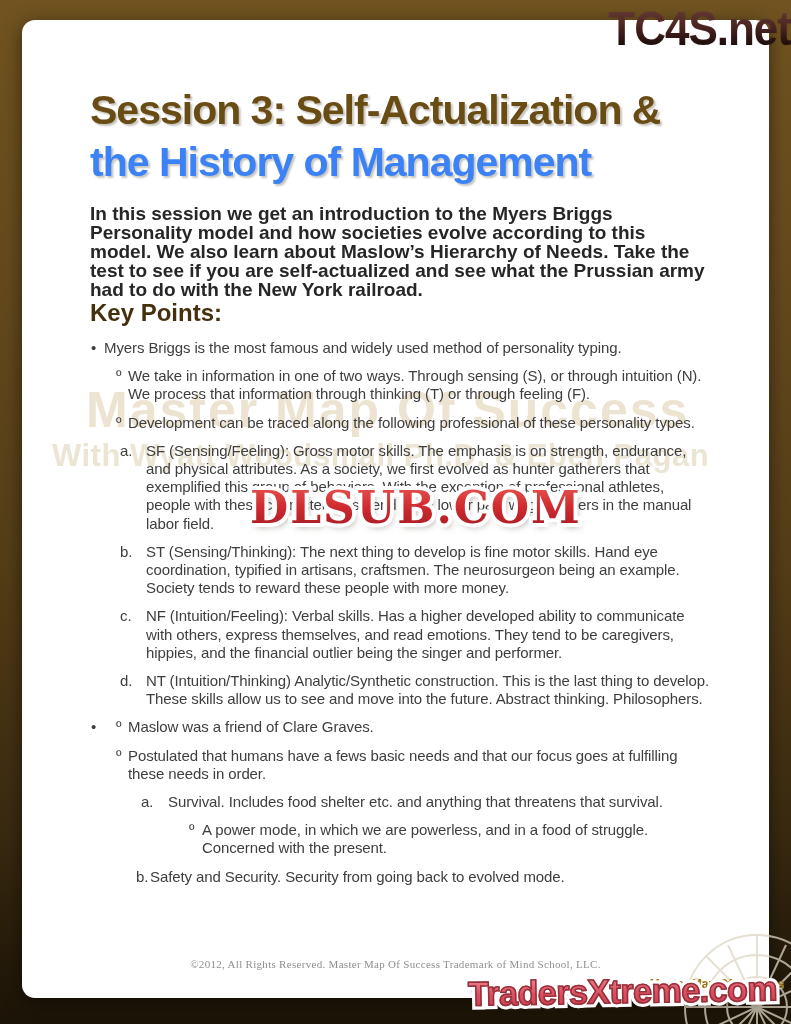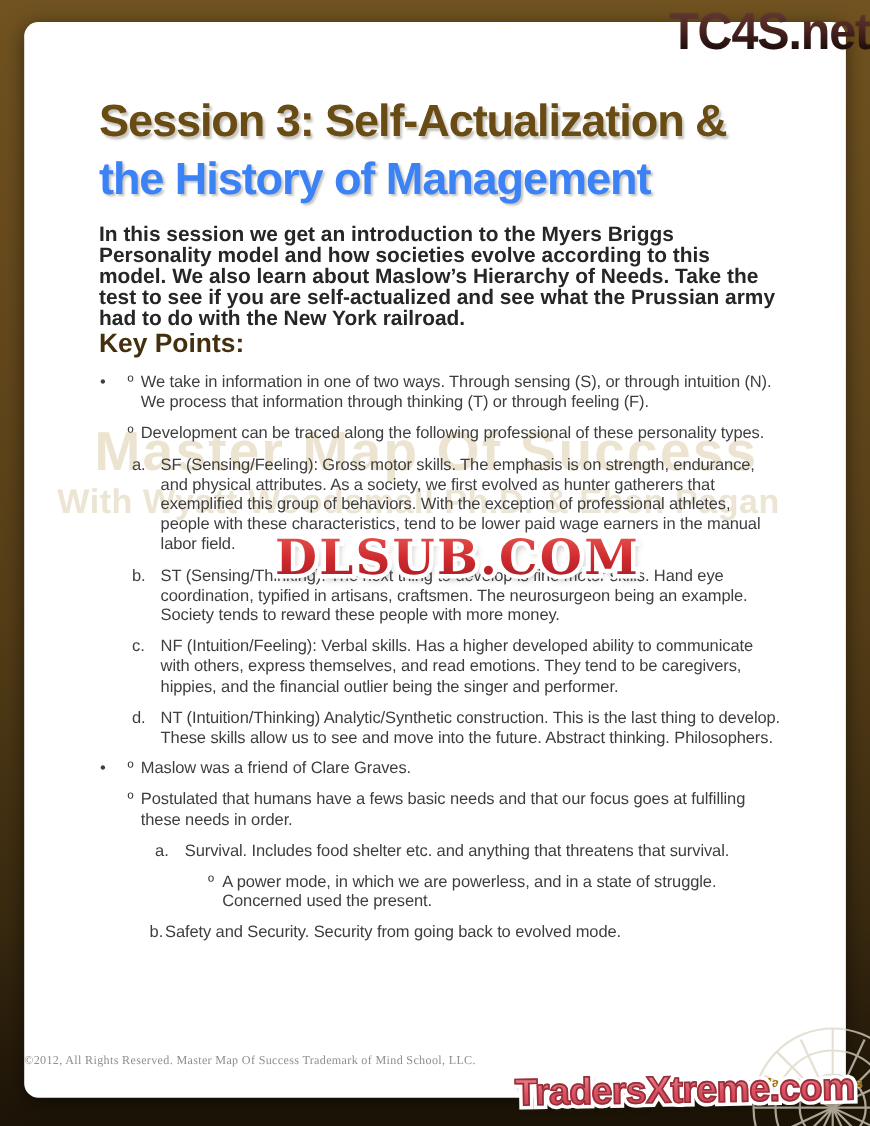--- a/index.html
+++ b/index.html
@@ -48,21 +48,21 @@
               font-family:"DejaVu Serif", serif; font-weight:bold; font-size:44px;
               letter-spacing:2px; white-space:nowrap; }
   .wm-dlsub .stroke { position:absolute; left:0; top:0;
               -webkit-text-stroke:8px #ffffff; color:#fff;
               text-shadow:3px 4px 6px rgba(110,100,90,.55); }
   .wm-dlsub .fill { position:relative; color:#c5252c;
               background:linear-gradient(180deg,#ea5a52 0%,#cf2a30 50%,#9f1a21 100%);
               -webkit-background-clip:text; background-clip:text; -webkit-text-fill-color:transparent; }
 
   
-  .footer { position:absolute; left:0; right:0; bottom:28px; 
+  .footer { position:absolute; left:0; right:0; bottom:28px; text-align:center;
             font-family:"Liberation Serif", serif; font-size:11px; color:#8f8f8f; letter-spacing:.3px; }
 
   
   .wm-tc4s { position:absolute; top:4px; right:0px; z-index:10;
              font-weight:bold; font-size:44px; letter-spacing:-1px; transform:scaleY(1.08);
              color:#2b1310;
              background:linear-gradient(180deg,#8a524a 0%,#5e2f2a 45%,#180a08 88%);
              -webkit-background-clip:text; background-clip:text; -webkit-text-fill-color:transparent;
              text-shadow:0 0 1px rgba(0,0,0,.2); white-space:nowrap; }
 
@@ -99,20 +99,21 @@
       <span class="t2">the History of Management</span>
     </h1>
 
     <p class="intro">In this session we get an introduction to the Myers Briggs Personality model and how societies evolve according to this model. We also learn about Maslow’s Hierarchy of Needs. Take the test to see if you are self-actualized and see what the Prussian army had to do with the New York railroad.</p>
 
     <h2 class="key-points">Key Points:</h2>
 
     <div class="outline">
       <div class="item lvl1">
         <span class="b">•</span>
+        <span>Myers Briggs is the most famous and widely used method of personality typing.</span>
       </div>
       <div class="item lvl2">
         <span class="b">º</span>
         <span>We take in information in one of two ways. Through sensing (S), or through intuition (N). We process that information through thinking (T) or through feeling (F).</span>
       </div>
       <div class="item lvl2">
         <span class="b">º</span>
         <span>Development can be traced along the following professional of these personality types.</span>
       </div>
       <div class="item lvl3">
@@ -141,21 +142,21 @@
       <div class="item lvl2">
         <span class="b">º</span>
         <span>Postulated that humans have a fews basic needs and that our focus goes at fulfilling these needs in order.</span>
       </div>
       <div class="item lvl3da">
         <span class="m">a.</span>
         <span>Survival. Includes food shelter etc. and anything that threatens that survival.</span>
       </div>
       <div class="item lvl4">
         <span class="b">º</span>
-        <span>A power mode, in which we are powerless, and in a state of struggle. Concerned used the present.</span>
+        <span>A power mode, in which we are powerless, and in a food of struggle. Concerned with the present.</span>
       </div>
       <div class="item lvl3db">
         <span class="m">b.</span>
         <span>Safety and Security. Security from going back to evolved mode.</span>
       </div>
     </div>
   </div>
 
   <div class="wm-dlsub">
     <span class="stroke">DLSUB.COM</span>

